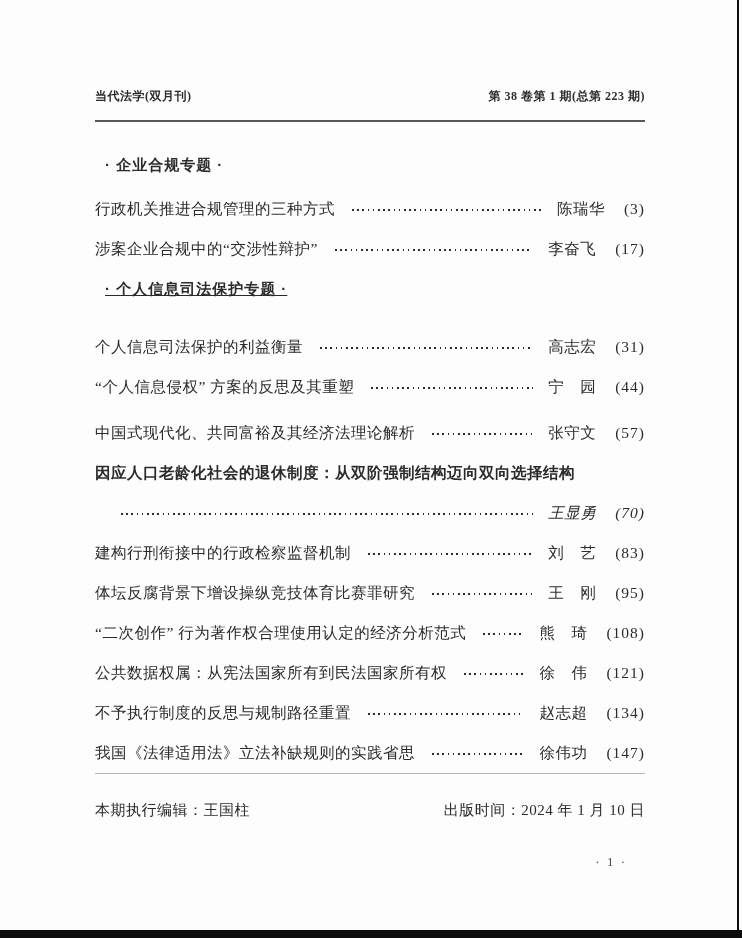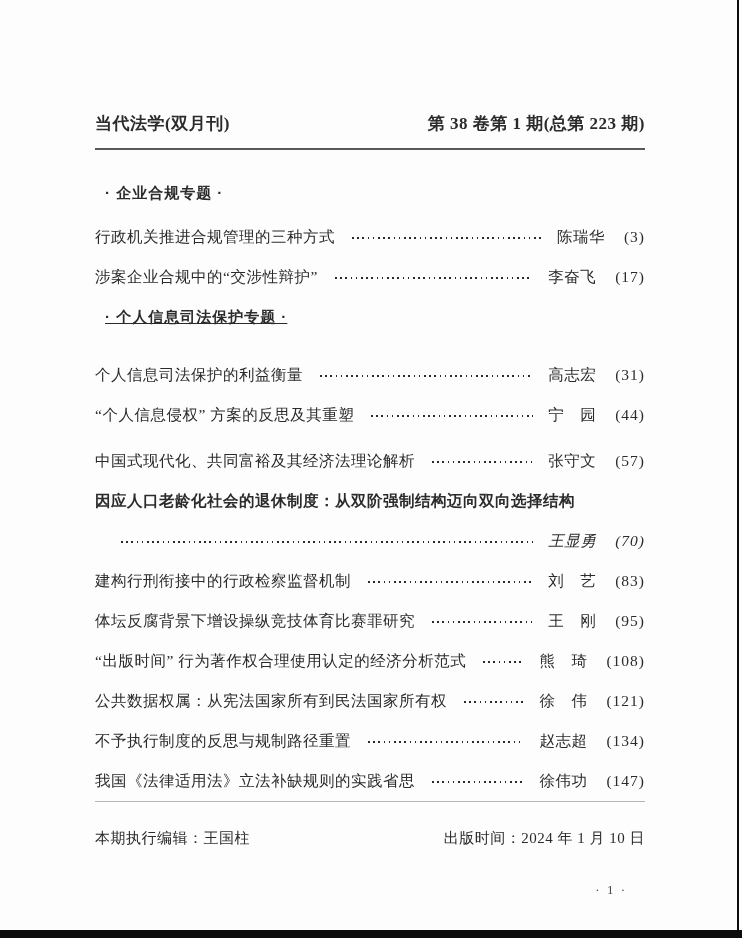--- a/index.html
+++ b/index.html
@@ -20,23 +20,23 @@
     background:var(--scan-edge);
   }
   .scan-edge-bottom{
     position:absolute;bottom:0;left:0;width:100%;height:8px;
     background:var(--scan-edge);
   }
   .content{
     position:absolute;left:95px;top:0;width:550px;
   }
   .page-header{
-    margin-top:112px;
+    margin-top:84px;
     display:flex;justify-content:space-between;align-items:center;
-    font-size:17px;font-weight:bold;line-height:24px;
+    font-size:12px;font-weight:bold;line-height:24px;
     letter-spacing:.5px;
   }
   .header-rule{
     margin-top:12px;height:2px;background:var(--heading-rule);
   }
   .sec-heading{
     font-family:"Liberation Sans","DejaVu Sans",sans-serif;
     font-weight:bold;font-size:15px;line-height:20px;
     margin:12px 0 24px 10px;letter-spacing:1px;
   }
@@ -137,21 +137,21 @@
           <span class="entry-author">刘　艺</span>
           <span class="entry-page">(83)</span>
         </div>
         <div class="toc-row">
           <span class="entry-title">体坛反腐背景下增设操纵竞技体育比赛罪研究</span>
           <span class="dots-leader"></span>
           <span class="entry-author">王　刚</span>
           <span class="entry-page">(95)</span>
         </div>
         <div class="toc-row">
-          <span class="entry-title">“出版时间” 行为著作权合理使用认定的经济分析范式</span>
+          <span class="entry-title">“二次创作” 行为著作权合理使用认定的经济分析范式</span>
           <span class="dots-leader"></span>
           <span class="entry-author">熊　琦</span>
           <span class="entry-page">(108)</span>
         </div>
         <div class="toc-row">
           <span class="entry-title">公共数据权属：从宪法国家所有到民法国家所有权</span>
           <span class="dots-leader"></span>
           <span class="entry-author">徐　伟</span>
           <span class="entry-page">(121)</span>
         </div>

